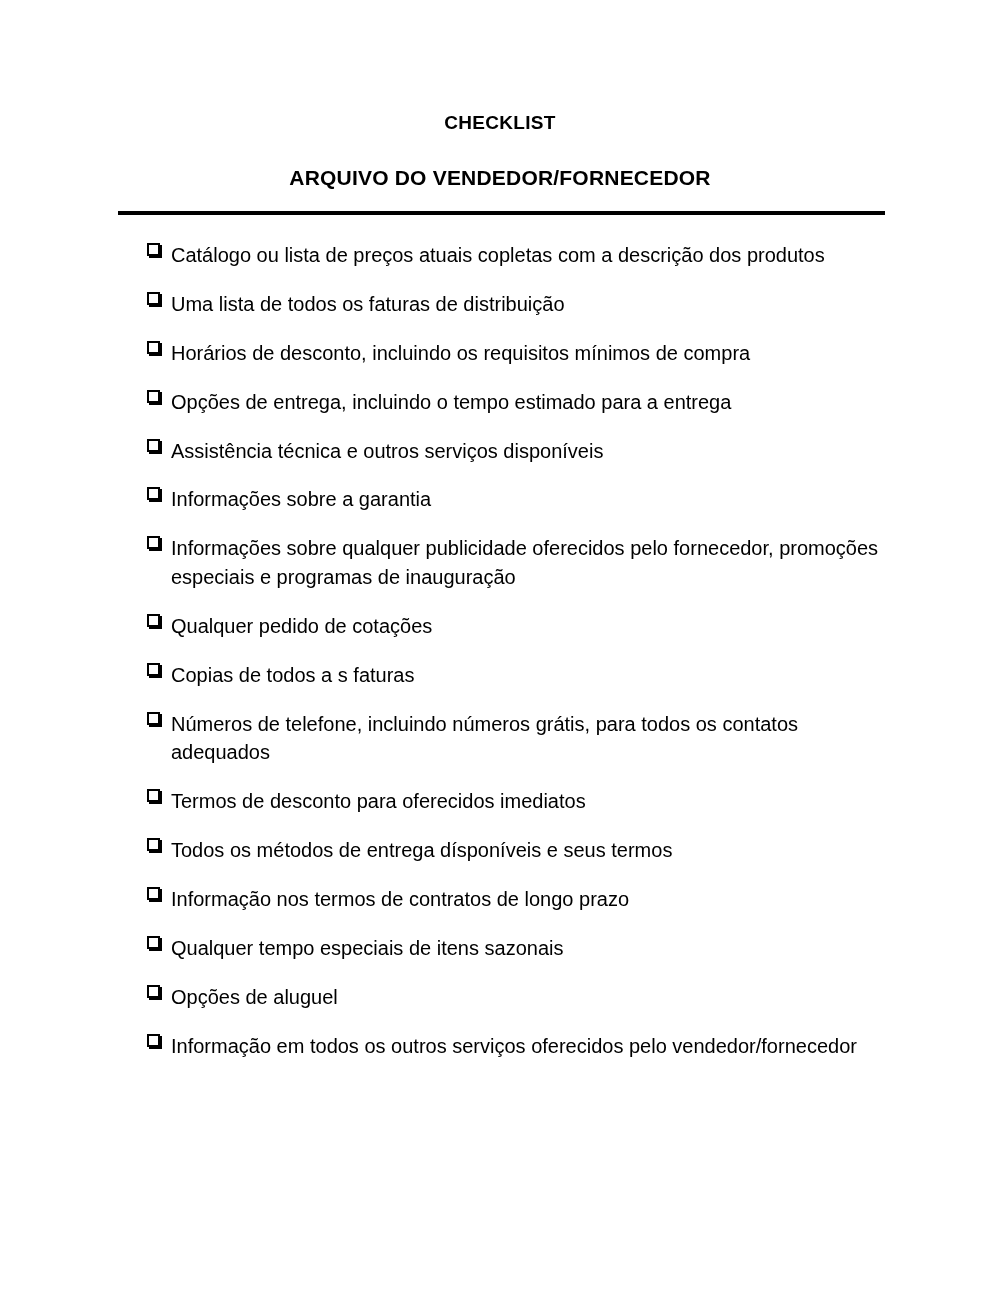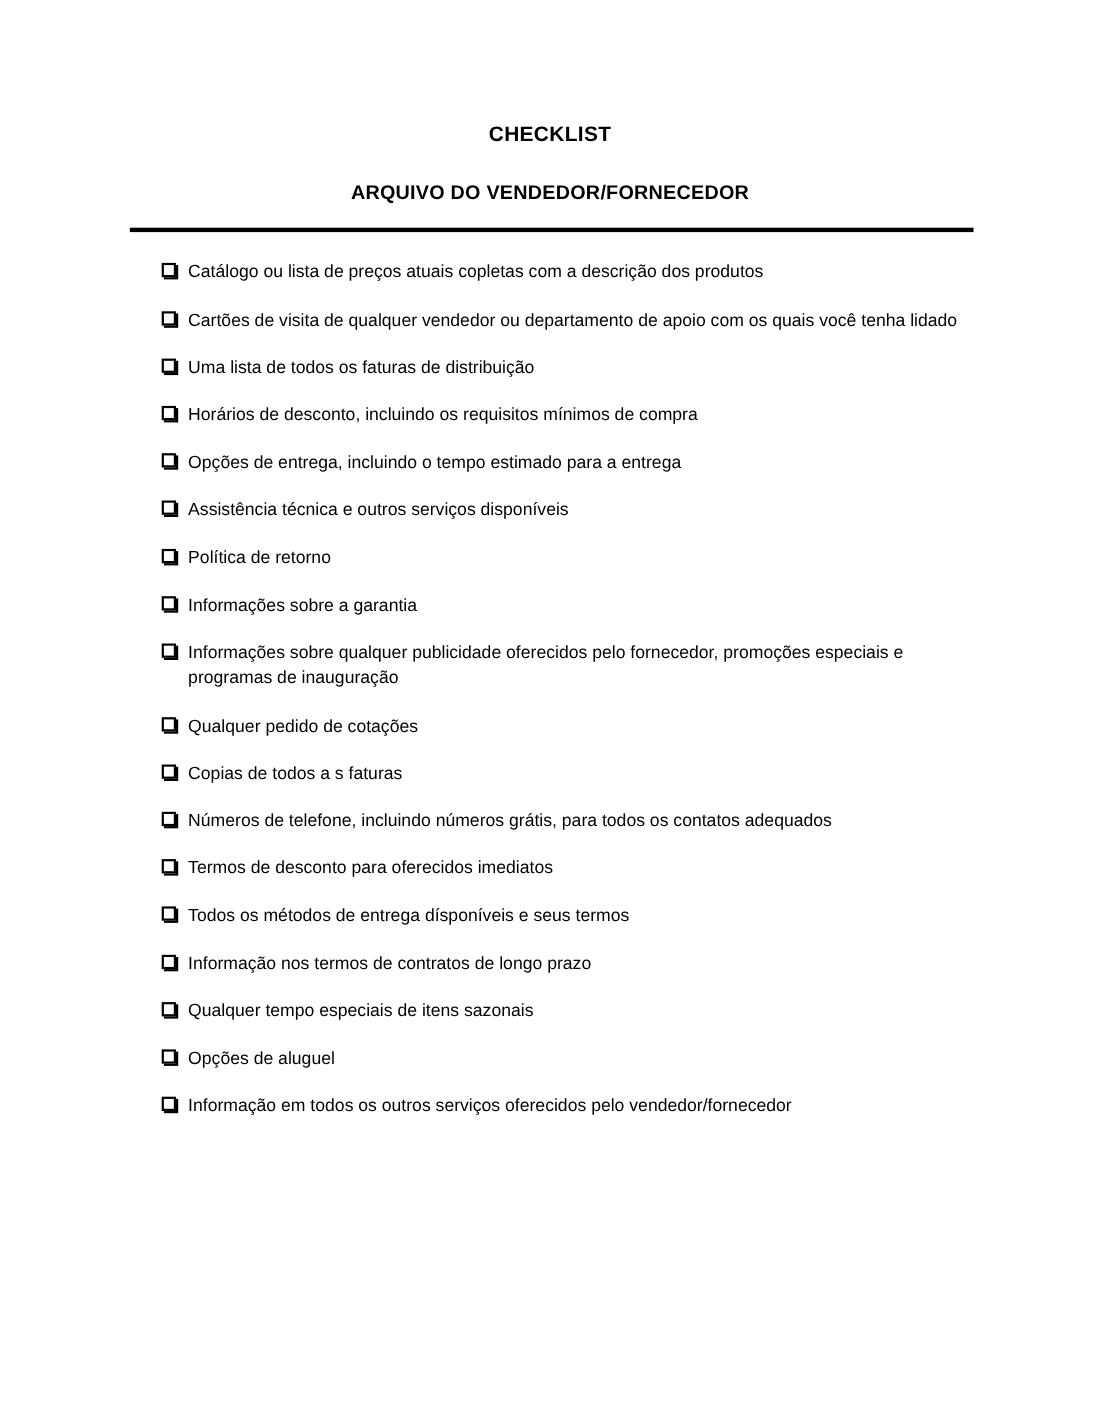--- a/index.html
+++ b/index.html
@@ -26,21 +26,21 @@
   .title-main {
     text-align: center;
     font-size: 19px;
     font-weight: bold;
     letter-spacing: 0.3px;
     line-height: 1.2;
     margin: 0;
   }
   .title-sub {
     text-align: center;
-    font-size: 18px;
+    font-size: 21px;
     font-weight: bold;
     letter-spacing: 0.2px;
     line-height: 1.2;
     margin: 30px 0 0 0;
   }
 
   
   .rule-wrap {
     padding: 0 115px 0 118px;
     margin-top: 21px;
@@ -63,21 +63,21 @@
   
   .checklist {
     margin: 0;
     padding: 26px 100px 0 147px;
     list-style: none;
   }
   .check-item {
     position: relative;
     padding-left: 24px;
     margin-bottom: 20.5px;
-    font-size: 16px;
+    font-size: 20px;
     line-height: 1.42;
     min-height: 18px;
   }
   .check-item.two-line {
     margin-bottom: 21px;
   }
   .check-item .box {
     position: absolute;
     left: 0;
     top: 2px;
@@ -107,41 +107,33 @@
   </div>
 
 
   <ul class="checklist" id="checklist">
       <li class="check-item">
         <span class="box"></span>
         <span class="label">Catálogo ou lista de preços atuais copletas com a descrição dos produtos</span>
       </li>
       <li class="check-item">
         <span class="box"></span>
-        <span class="label">Cartões de visita de qualquer vendedor ou departamento de apoio com os quais você tenha lidado</span>
-      </li>
-      <li class="check-item">
-        <span class="box"></span>
         <span class="label">Uma lista de todos os faturas de distribuição</span>
       </li>
       <li class="check-item">
         <span class="box"></span>
         <span class="label">Horários de desconto, incluindo os requisitos mínimos de compra</span>
       </li>
       <li class="check-item">
         <span class="box"></span>
         <span class="label">Opções de entrega, incluindo o tempo estimado para a entrega</span>
       </li>
       <li class="check-item">
         <span class="box"></span>
         <span class="label">Assistência técnica e outros serviços disponíveis</span>
-      </li>
-      <li class="check-item">
-        <span class="box"></span>
-        <span class="label">Política de retorno</span>
       </li>
       <li class="check-item">
         <span class="box"></span>
         <span class="label">Informações sobre a garantia</span>
       </li>
       <li class="check-item two-line">
         <span class="box"></span>
         <span class="label">Informações sobre qualquer publicidade oferecidos pelo fornecedor, promoções especiais e programas de inauguração</span>
       </li>
       <li class="check-item">

